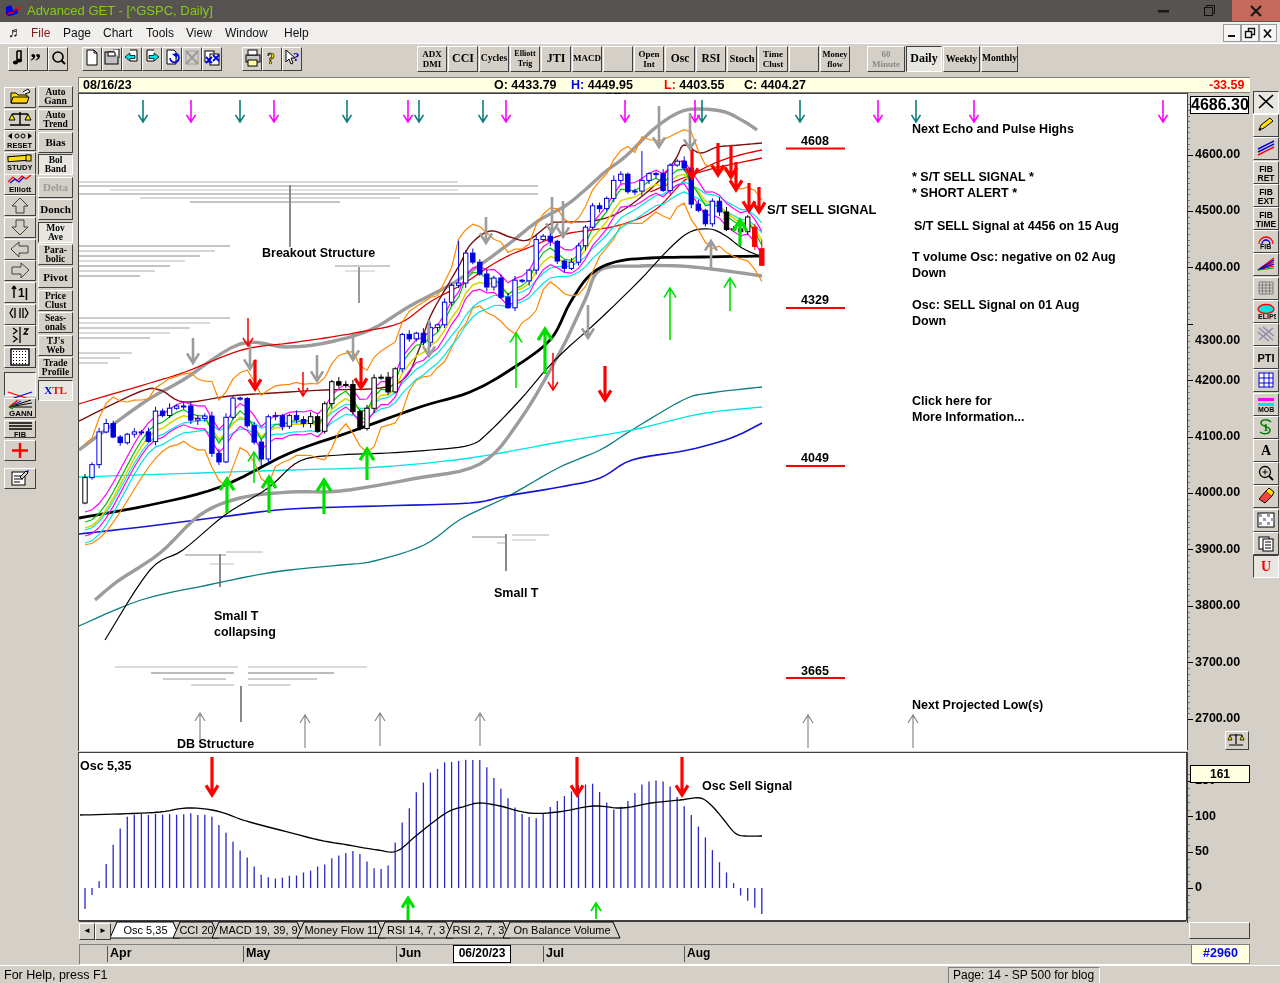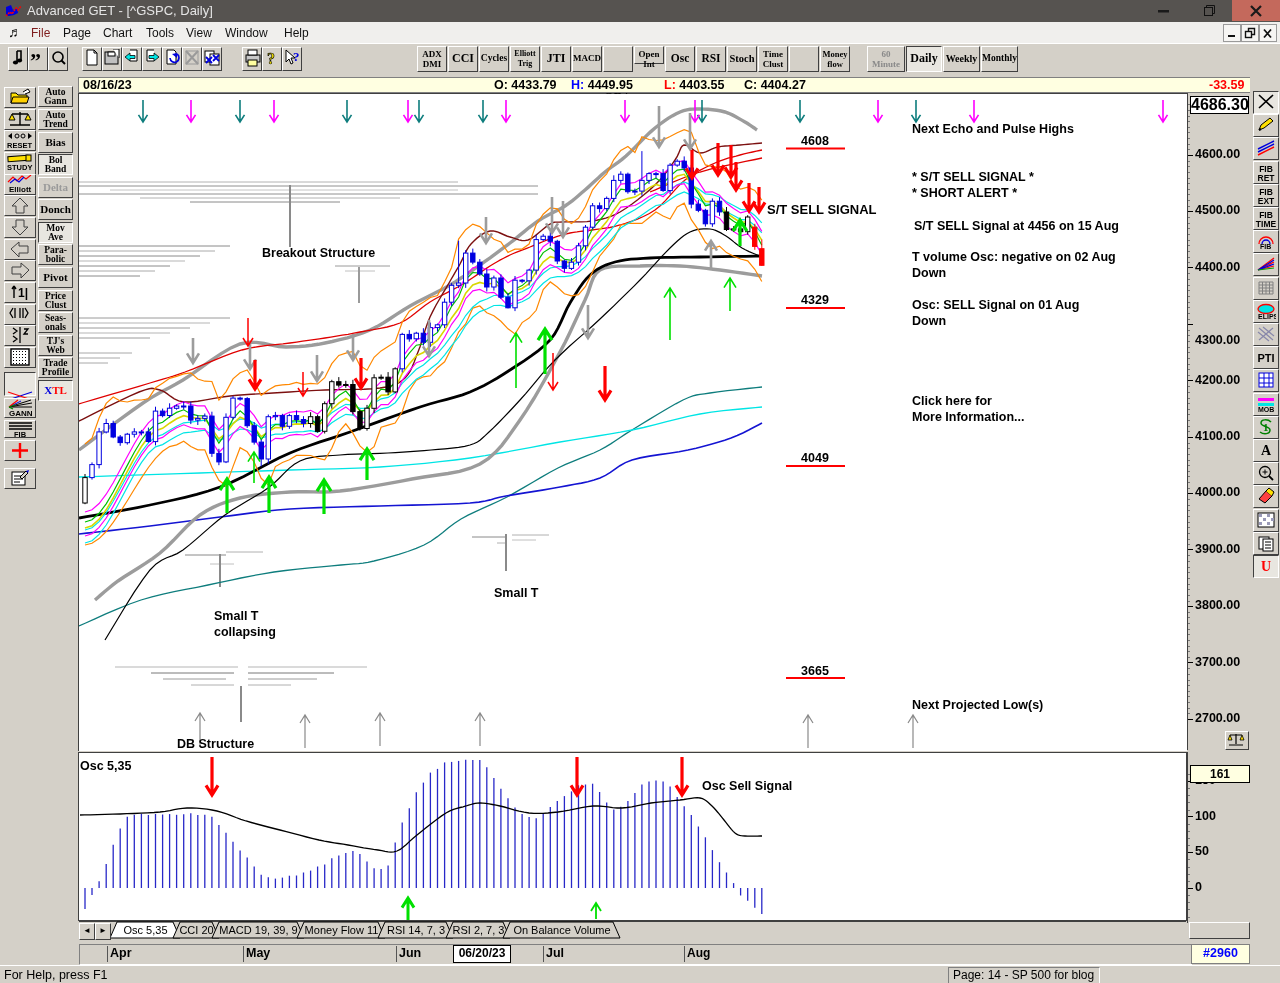--- a/index.html
+++ b/index.html
@@ -645,21 +645,21 @@
     <div style="position:absolute;left:607px;top:1px;font-size:12px;font-weight:bold;">Aug</div>
     <div style="position:absolute;left:373px;top:0px;width:56px;height:16px;background:#fff;border:1px solid #000;font-size:12px;font-weight:bold;text-align:center;line-height:15px;">06/20/23</div>
   </div>
 <div style="position:absolute;left:1191px;top:944px;width:57px;height:18px;background:#ffffe1;border:1px solid #808080;font-size:12.5px;font-weight:bold;color:#0000ff;text-align:center;line-height:17px;">#2960</div>
 <div style="position:absolute;left:1189px;top:922px;width:59px;height:15px;background:#d4d0c8;border:1px solid;border-color:#fff #404040 #404040 #fff;"></div>
 <div style="position:absolute;left:0;top:0;width:1280px;height:22px;background:#565350;">
     <svg width="18" height="14" style="position:absolute;left:5px;top:4px">
       <polygon points="1,3 6,1 8,6 12,4 13,9 9,11 4,12 1,12" fill="#0000dd"></polygon>
       <path d="M1 12 L5 8 L7 10 L11 4 L13 6 L16 2" stroke="#ff0000" stroke-width="1.6" fill="none" stroke-dasharray="2,1"></path>
     </svg>
-    <span style="position:absolute;left:27px;top:3px;color:#e5e5e5;font-size:13px;">Advanced GET - [^GSPC, Daily]</span>
+    <span style="position:absolute;left:27px;top:3px;color:#84cc16;font-size:13px;">Advanced GET - [^GSPC, Daily]</span>
     <svg width="46" height="21" style="position:absolute;left:1140px;top:0">
       <rect x="18" y="10" width="11" height="2.5" fill="#1a1a1a"></rect>
     </svg>
     <div style="position:absolute;left:1187px;top:0;width:45px;height:21px;text-align:center;"><svg width="11" height="11" style="margin-top:5px">
         <rect x="0.5" y="2.5" width="8" height="8" fill="none" stroke="#111"></rect>
         <path d="M2.5 2.5 L2.5 0.5 L10.5 0.5 L10.5 8.5 L8.5 8.5" fill="none" stroke="#111"></path>
       </svg></div>
     <div style="position:absolute;left:1232px;top:0;width:48px;height:21px;background:#c4695c;"><svg width="48" height="21">
         <path d="M19 6 L29 16 M29 6 L19 16" stroke="#1a1a1a" stroke-width="2.2"></path>
       </svg></div>
@@ -781,21 +781,21 @@
   </div>
 <div style="position:absolute;left:541px;top:46px;width:30px;height:26px;background:#d4d0c8;border:1px solid;border-color:#ffffff #404040 #404040 #ffffff;box-sizing:border-box;">
     <div style="font-family:Liberation Serif,serif;font-size:12px;line-height:23px;text-align:center;padding-top:0;font-weight:bold;">JTI</div>
   </div>
 <div style="position:absolute;left:572px;top:46px;width:30px;height:26px;background:#d4d0c8;border:1px solid;border-color:#ffffff #404040 #404040 #ffffff;box-sizing:border-box;">
     <div style="font-family:Liberation Serif,serif;font-size:9px;line-height:23px;text-align:center;padding-top:0;font-weight:bold;">MACD</div>
   </div>
 <div style="position:absolute;left:603px;top:46px;width:30px;height:26px;background:#d4d0c8;border:1px solid;border-color:#ffffff #404040 #404040 #ffffff;box-sizing:border-box;">
     <div style="font-family:Liberation Serif,serif;font-size:12.5px;line-height:23px;text-align:left;padding-top:0;font-weight:bold;margin-top:32px;">OBV</div>
   </div>
-<div style="position:absolute;left:634px;top:46px;width:30px;height:18px;background:#d4d0c8;border:1px solid;border-color:#ffffff #404040 #404040 #ffffff;box-sizing:border-box;">
+<div style="position:absolute;left:634px;top:46px;width:30px;height:26px;background:#d4d0c8;border:1px solid;border-color:#ffffff #404040 #404040 #ffffff;box-sizing:border-box;">
     <div style="font-family:Liberation Serif,serif;font-size:9px;line-height:10px;text-align:center;padding-top:2px;font-weight:bold;">Open<br>Int</div>
   </div>
 <div style="position:absolute;left:665px;top:46px;width:30px;height:26px;background:#d4d0c8;border:1px solid;border-color:#ffffff #404040 #404040 #ffffff;box-sizing:border-box;">
     <div style="font-family:Liberation Serif,serif;font-size:11.5px;line-height:23px;text-align:center;padding-top:0;font-weight:bold;">Osc</div>
   </div>
 <div style="position:absolute;left:696px;top:46px;width:30px;height:26px;background:#d4d0c8;border:1px solid;border-color:#ffffff #404040 #404040 #ffffff;box-sizing:border-box;">
     <div style="font-family:Liberation Serif,serif;font-size:11.5px;line-height:23px;text-align:center;padding-top:0;font-weight:bold;">RSI</div>
   </div>
 <div style="position:absolute;left:727px;top:46px;width:30px;height:26px;background:#d4d0c8;border:1px solid;border-color:#ffffff #404040 #404040 #ffffff;box-sizing:border-box;">
     <div style="font-family:Liberation Serif,serif;font-size:10.5px;line-height:23px;text-align:center;padding-top:0;font-weight:bold;">Stoch</div>

